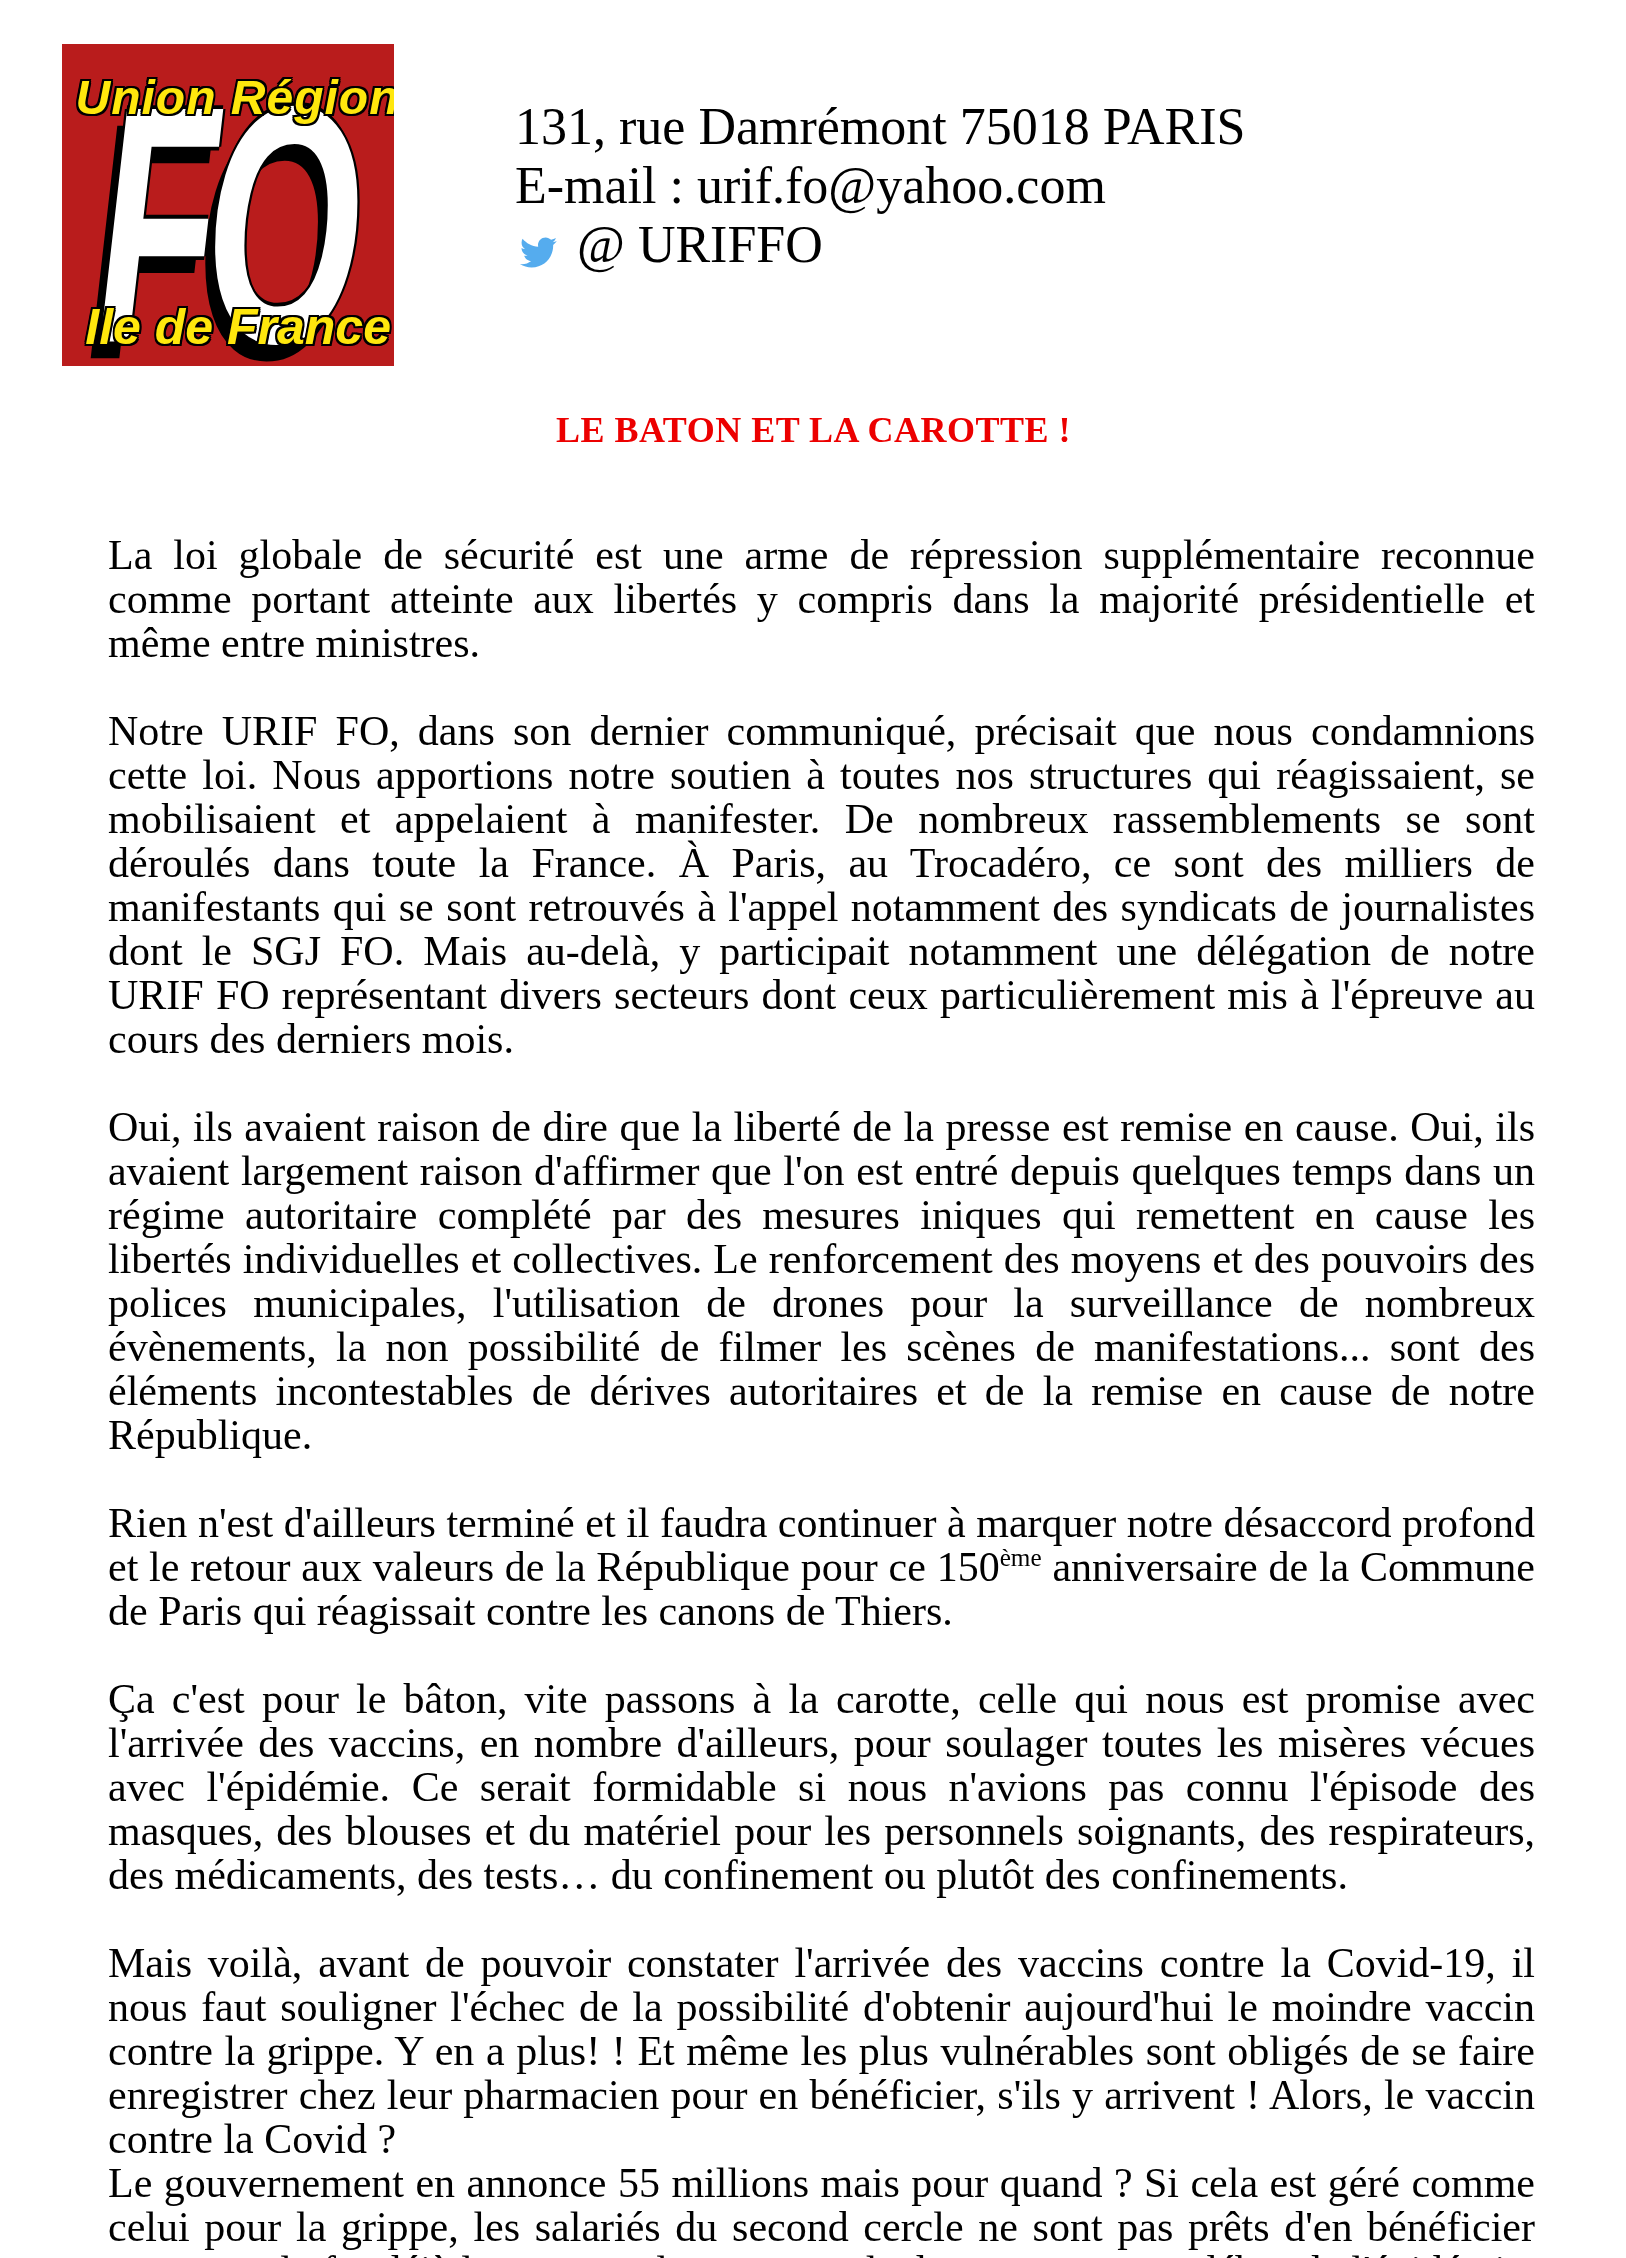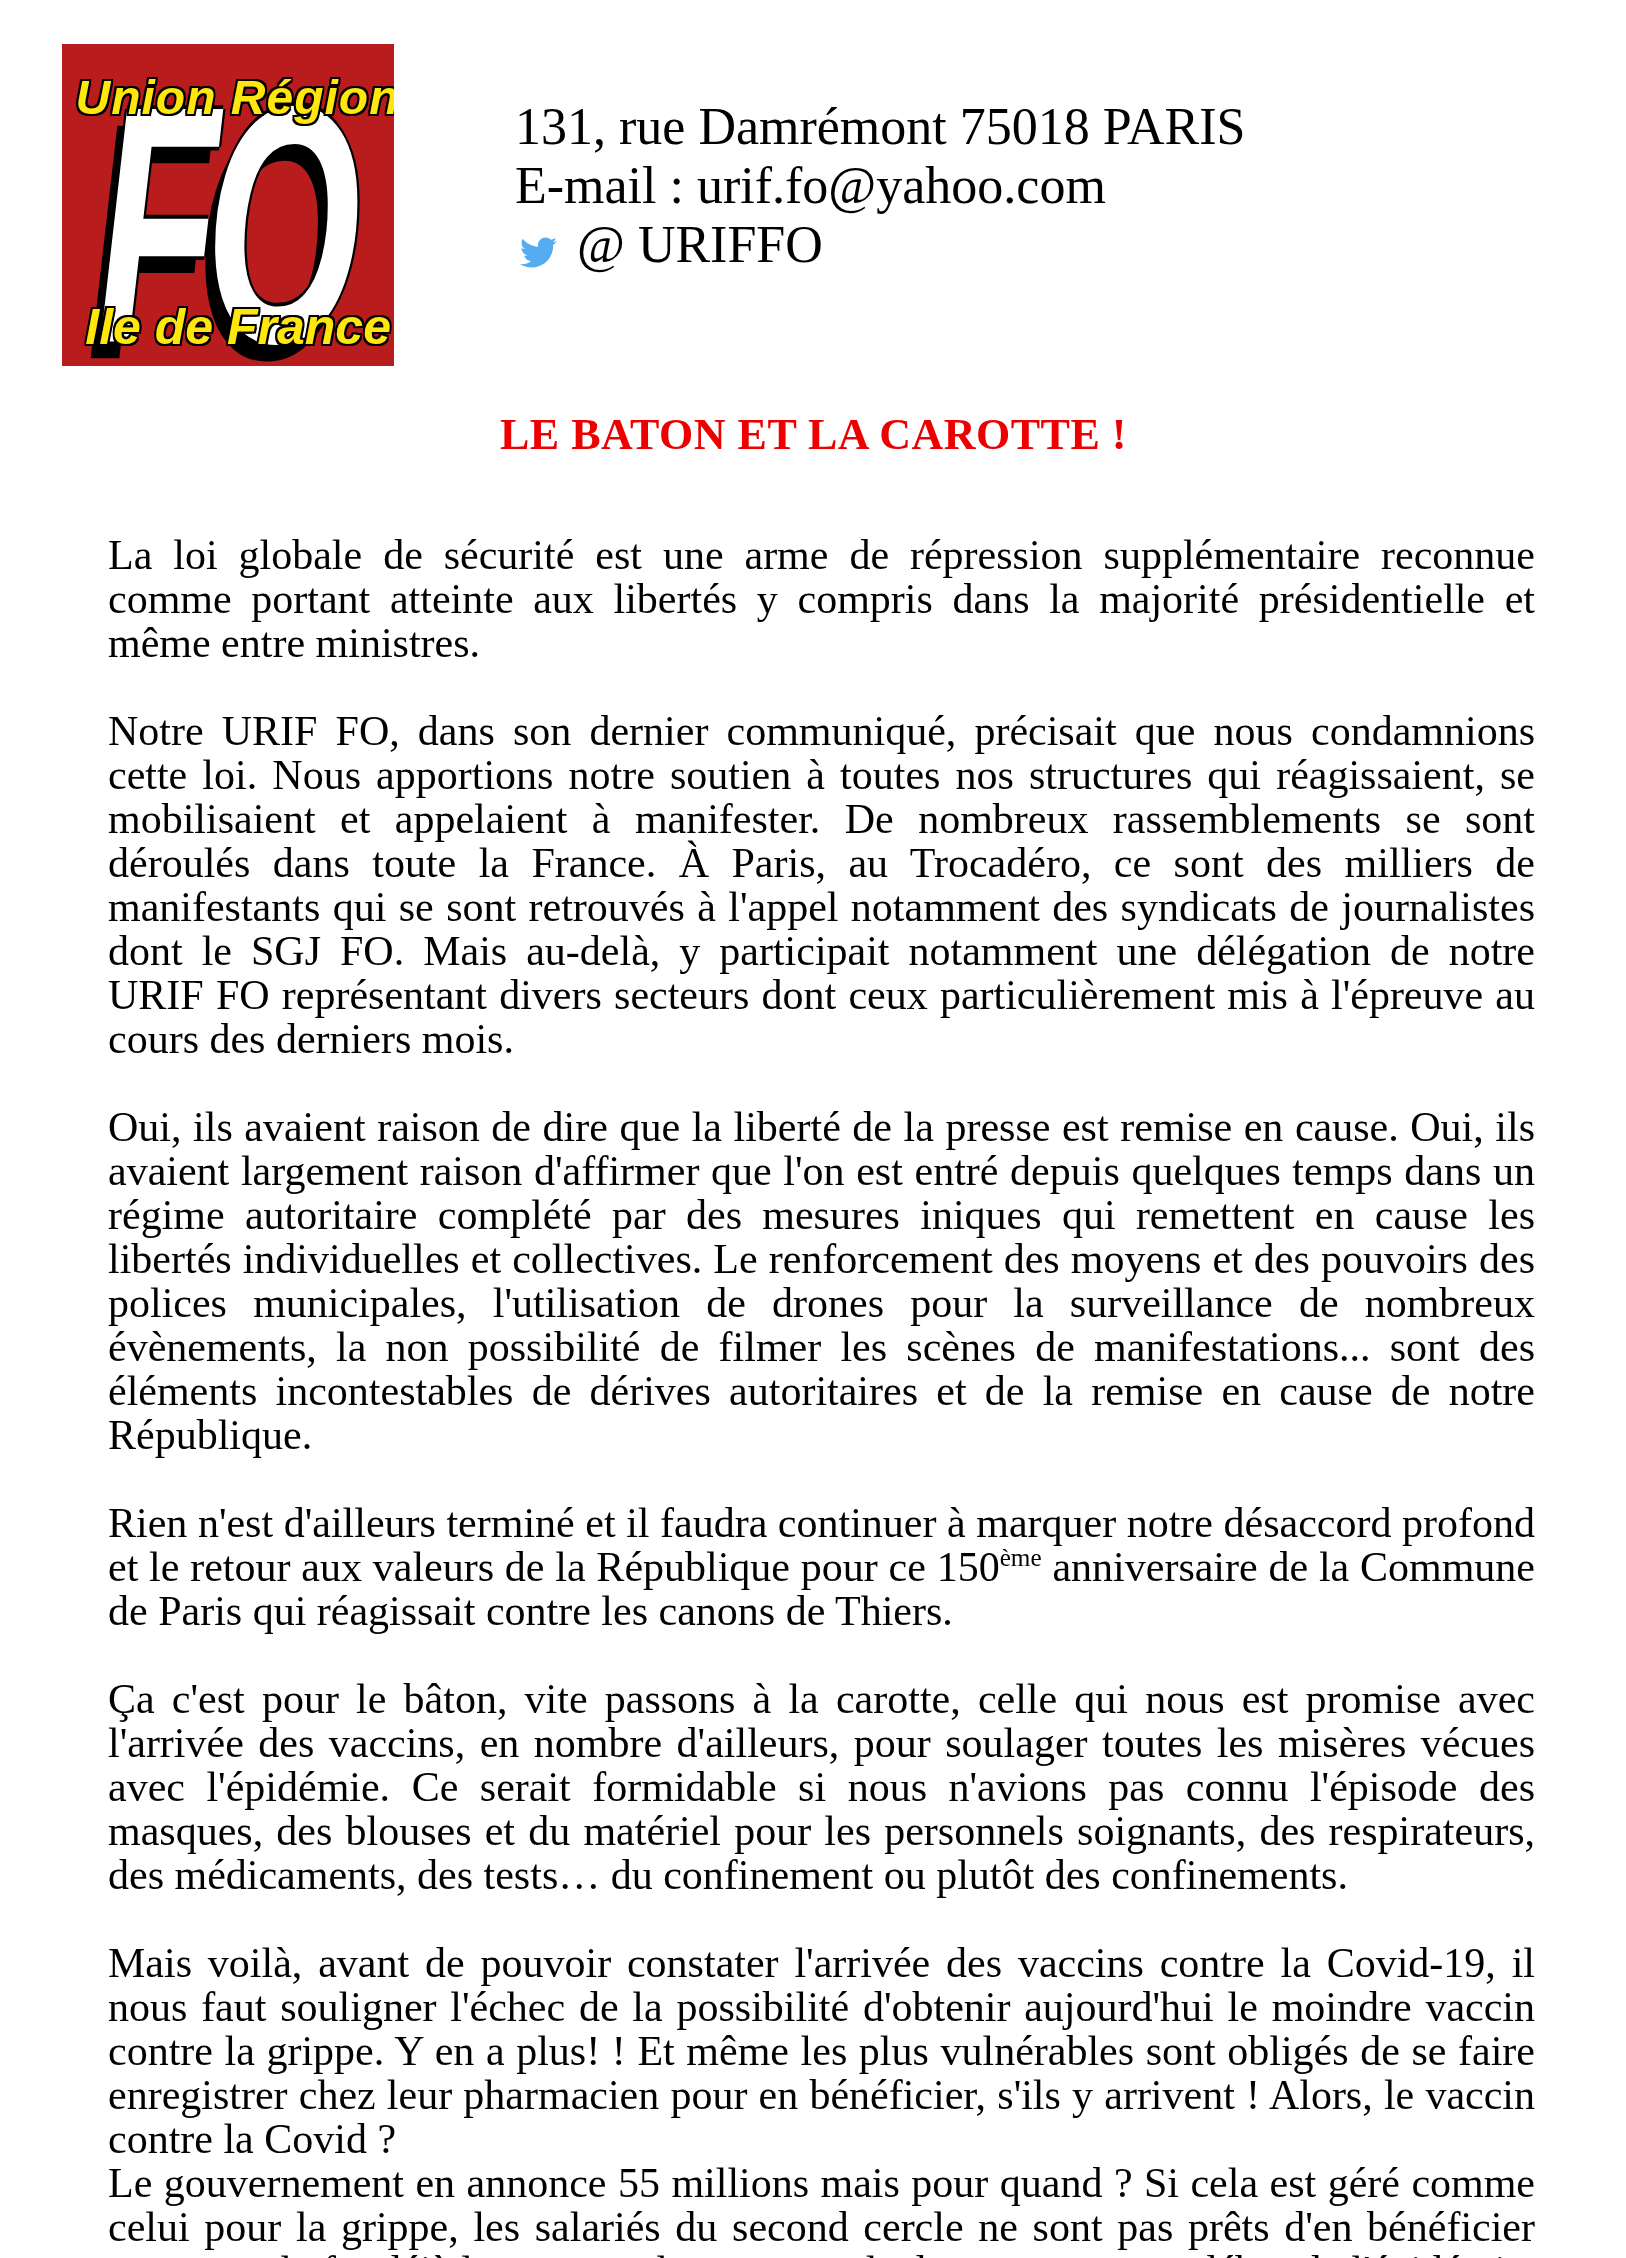--- a/index.html
+++ b/index.html
@@ -59,21 +59,21 @@
   }
   .contact-row { display: flex; align-items: center; gap: 16px; }
   .twitter-icon { width: 46px; height: 39px; display: inline-block; }
   .twitter-icon svg { width: 46px; height: 39px; fill: #55acee; }
 
   
   .doc-title {
     position: absolute; left: 0; right: 0; top: 409px;
     text-align: center;
     color: #ec0000;
-    font-weight: 700; font-size: 44px; letter-spacing: 0.5px;
+    font-weight: 700; font-size: 36px; letter-spacing: 0.5px;
   }
 
   
   .body-text {
     position: absolute; left: 108px; right: 92px; top: 533px;
     font-size: 42px; line-height: 44px;
     text-align: justify;
   }
   .para { margin: 0 0 44px 0; }
   .para.no-gap { margin-top: -44px; margin-bottom: 0; }

